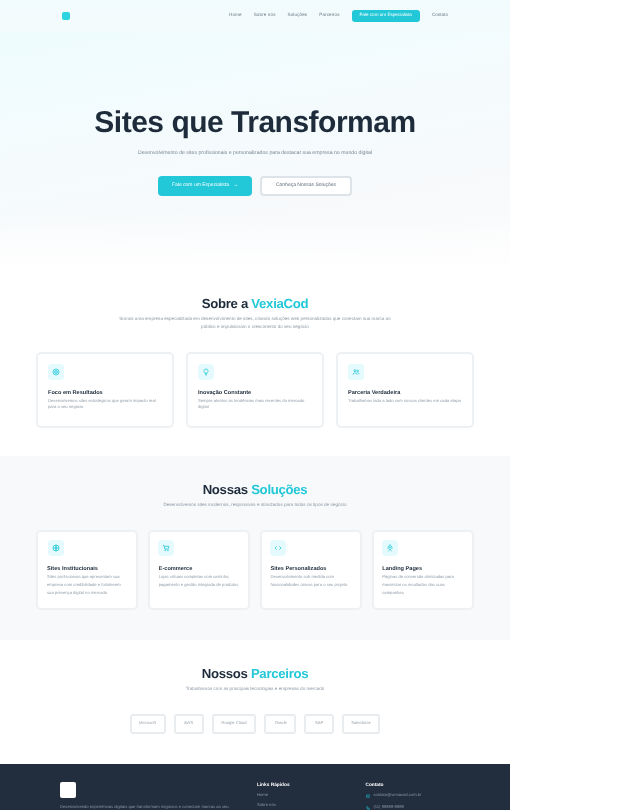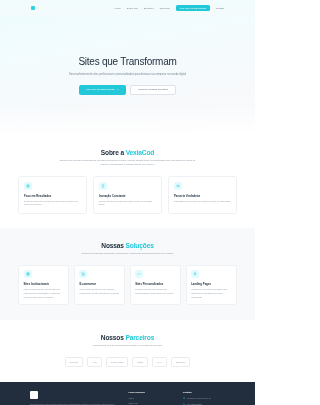--- a/index.html
+++ b/index.html
@@ -44,21 +44,21 @@
     justify-content: center;
     padding: 0 30px;
     position: relative;
   }
   .hero::after {
     content: ""; position: absolute; left: 0; right: 0; bottom: 0; height: 30px;
     background: linear-gradient(180deg, rgba(250,251,252,0) 0%, #ffffff 100%);
   }
   .hero-inner { position: relative; z-index: 2; text-align: center; width: 100%; }
   .hero-title {
-    font-size: 10px; font-weight: normal; color: #1d2b3a;
+    font-size: 15px; font-weight: bold; color: #1d2b3a;
     line-height: 1.18; letter-spacing: -.25px;
   }
   .hero-title-accent { color: #22c8d8; display: block; }
   .hero-sub {
     margin-top: 5px;
     font-size: 2.6px; color: #7b8894; line-height: 1.65;
     max-width: 150px; margin-left: auto; margin-right: auto;
   }
   .hero-btns { margin-top: 8px; display: flex; justify-content: center; gap: 4px; }
   .btn-primary {

